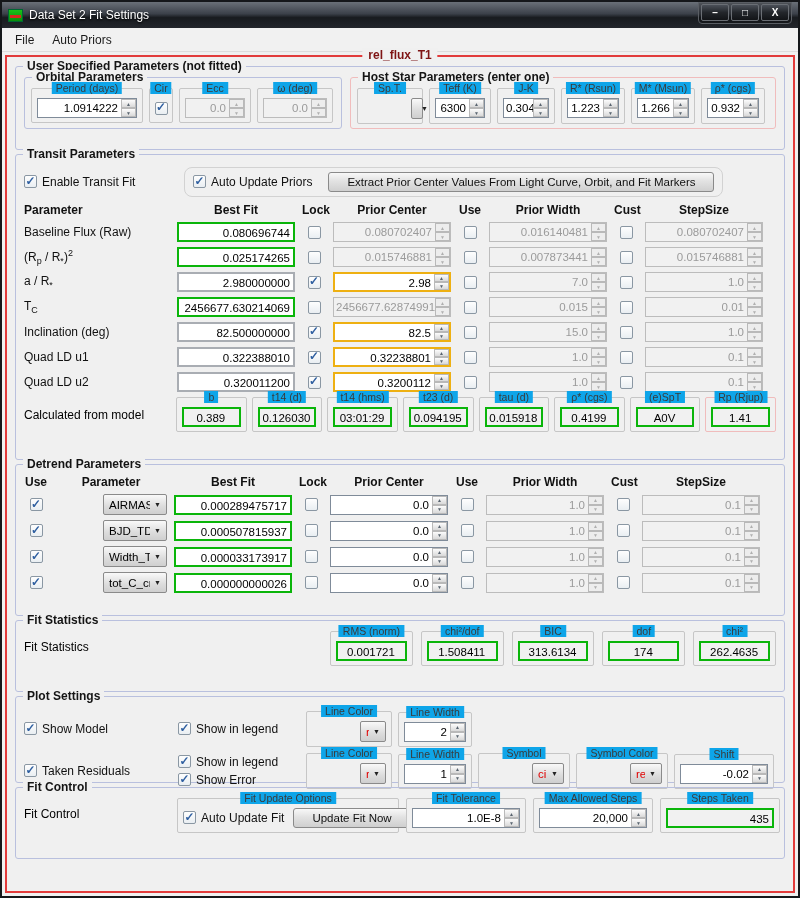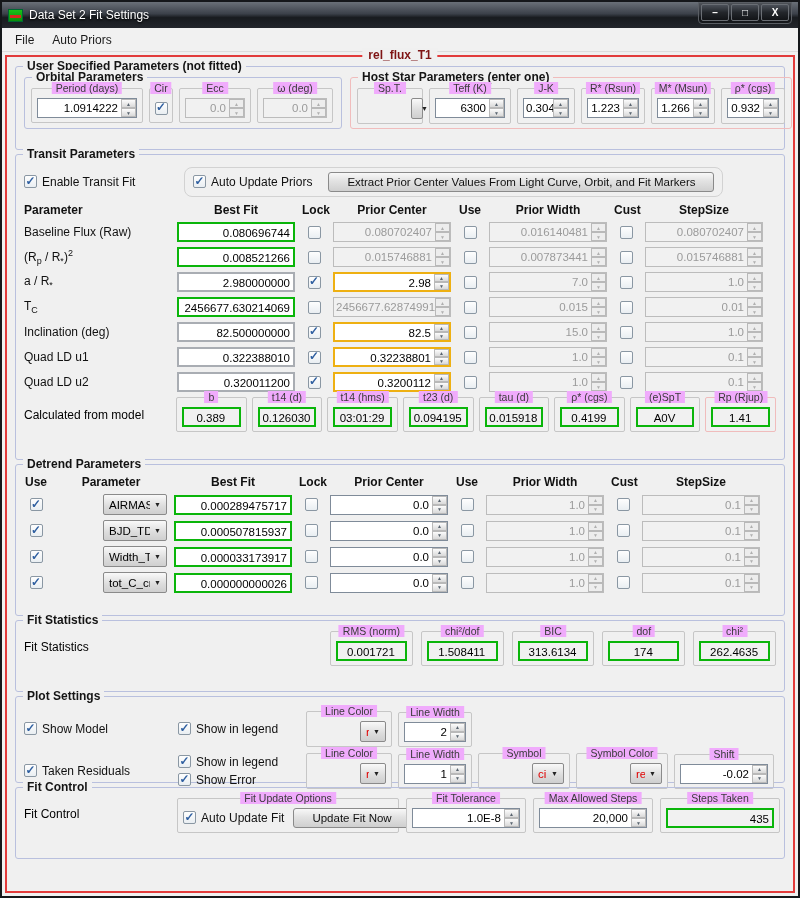--- a/index.html
+++ b/index.html
@@ -20,21 +20,21 @@
 
   
   .red-panel { margin:3px; height:838px; border:2px solid #e23b3b; position:relative; padding:9px 8px 4px; }
   .panel-title { position:absolute; top:-9px; left:50%; transform:translateX(-50%); background:#f0f0f0; padding:0 6px; color:#7e1414; font-weight:bold; font-size:12px; white-space:nowrap; }
 
   
   .group { border:1px solid #b9c0de; border-radius:3px; position:relative; padding:10px 8px 4px; margin-bottom:4px; }
   .group-title { position:absolute; top:-8px; left:7px; background:#f0f0f0; padding:0 4px; font-weight:bold; font-size:12px; color:#141414; white-space:nowrap; }
   .group.pink { border-color:#f0bcbc; }
   .mini { border:1px solid #c6c6c6; border-radius:2px; position:relative; padding:9px 5px 4px; background:#f0f0f0; }
-  .mini-title { position:absolute; top:-7px; left:50%; transform:translateX(-50%); background:#f0abfc; padding:0 4px; font-size:10.5px; color:#3a3a3a; white-space:nowrap; }
+  .mini-title { position:absolute; top:-7px; left:50%; transform:translateX(-50%); background:#0ea5e9; padding:0 4px; font-size:10.5px; color:#3a3a3a; white-space:nowrap; }
 
   
   .field { display:flex; align-items:stretch; background:#fff; border:1px solid #7f8b99; height:20px; overflow:hidden; }
   .field .val { flex:1; text-align:right; font-size:11.5px; color:#000; padding:3px 3px 0 2px; white-space:nowrap; overflow:hidden; }
   .field.center .val { text-align:center; }
   .field.dis { background:#f1f1f1; border-color:#bcbcbc; }
   .field.dis .val { color:#9b9b9b; }
   .field.green { border:2px solid #0ab50a; }
   .field.yellow { border:2px solid #eeb012; }
   .field.locked { border:2px solid #a9adb3; background:#fff; }
@@ -177,21 +177,21 @@
         <div class="group pink" style="margin-bottom:0;flex:1;padding:10px 6px 4px;">
           <span class="group-title">Host Star Parameters (enter one)</span>
           <div class="minirow">
             <div class="mini" style="width:66px">
               <span class="mini-title">Sp.T.</span>
               <div class="combo boldtext">
                   <span class="ctext">F5V</span>
                   <span class="carrow">▼</span>
                 </div>
             </div>
-            <div class="mini" style="width:82px">
+            <div class="mini" style="width:62px">
               <span class="mini-title">Teff (K)</span>
               <div class="field">
                   <span class="val">6300</span>
                   <span class="spin">
                     <span class="sp">▲</span>
                     <span class="sp">▼</span>
                   </span>
                 </div>
             </div>
             <div class="mini" style="width:58px">
@@ -297,21 +297,21 @@
               <span class="val">0.080702407</span>
               <span class="spin">
                 <span class="sp">▲</span>
                 <span class="sp">▼</span>
               </span>
             </div>
           </div>
           <div class="tgrid trow">
             <span class="plabel">(R<sub>p</sub> / R<sub>*</sub>)<sup>2</sup></span>
             <div class="field green">
-              <span class="val">0.008521266</span>
+              <span class="val">0.025174265</span>
             </div>
             <div class="cbcell">
               <span class="cb"></span>
             </div>
             <div class="field dis">
               <span class="val">0.015746881</span>
               <span class="spin">
                 <span class="sp">▲</span>
                 <span class="sp">▼</span>
               </span>

